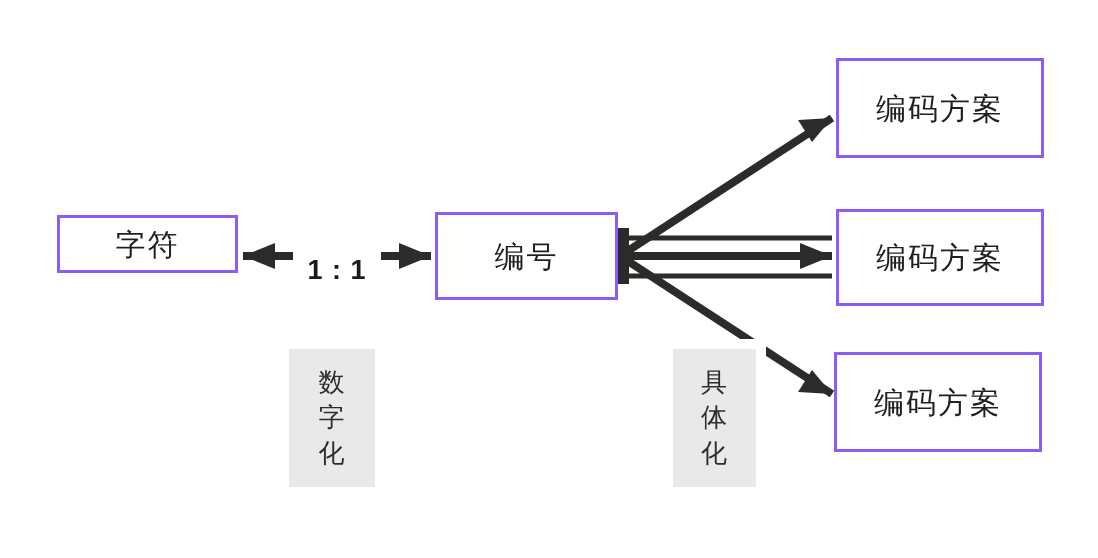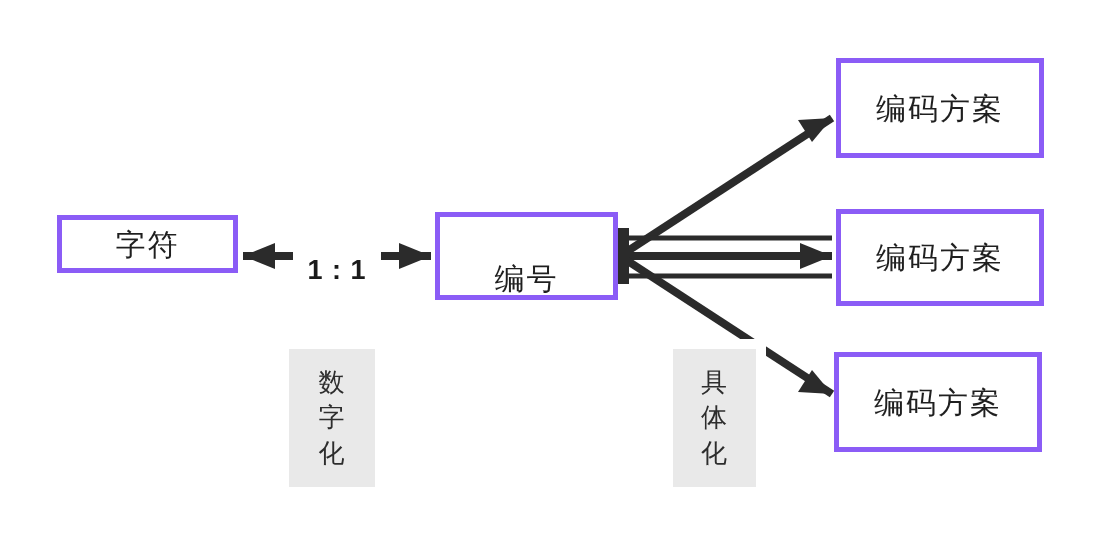--- a/index.html
+++ b/index.html
@@ -23,21 +23,21 @@
     top: 0;
     width: 1098px;
     height: 558px;
     pointer-events: none;
   }
   
   .node-box {
     position: absolute;
     box-sizing: border-box;
     background: #ffffff;
-    border: 5px solid #8b5cf6;
+    border: 3px solid #8b5cf6;
     display: flex;
     align-items: center;
     justify-content: center;
     color: #1f1f1f;
     font-size: 30px;
     letter-spacing: 2px;
     line-height: 1.1;
     z-index: 3;
   }
   
@@ -97,21 +97,21 @@
     <line x1="622" y1="238" x2="832" y2="238" stroke="#2b2b2b" stroke-width="5"></line>
     <line x1="622" y1="276" x2="832" y2="276" stroke="#2b2b2b" stroke-width="5"></line>
 
     <rect x="613" y="228" width="16" height="56" fill="#2b2b2b"></rect>
   </svg>
 
   <div class="node-box" style="left:57px; top:215px; width:181px; height:58px;text-align:center;">
     <span>字符</span>
   </div>
 
-  <div class="node-box" style="left:435px; top:212px; width:183px; height:88px;align-items:flex-end;">
+  <div class="node-box" style="left:435px; top:212px; width:183px; height:88px;">
     <span>编号</span>
   </div>
 
   <div class="node-box" style="left:836px; top:58px; width:208px; height:100px;">
     <span>编码方案</span>
   </div>
 
   <div class="node-box" style="left:836px; top:209px; width:208px; height:97px;">
     <span>编码方案</span>
   </div>

